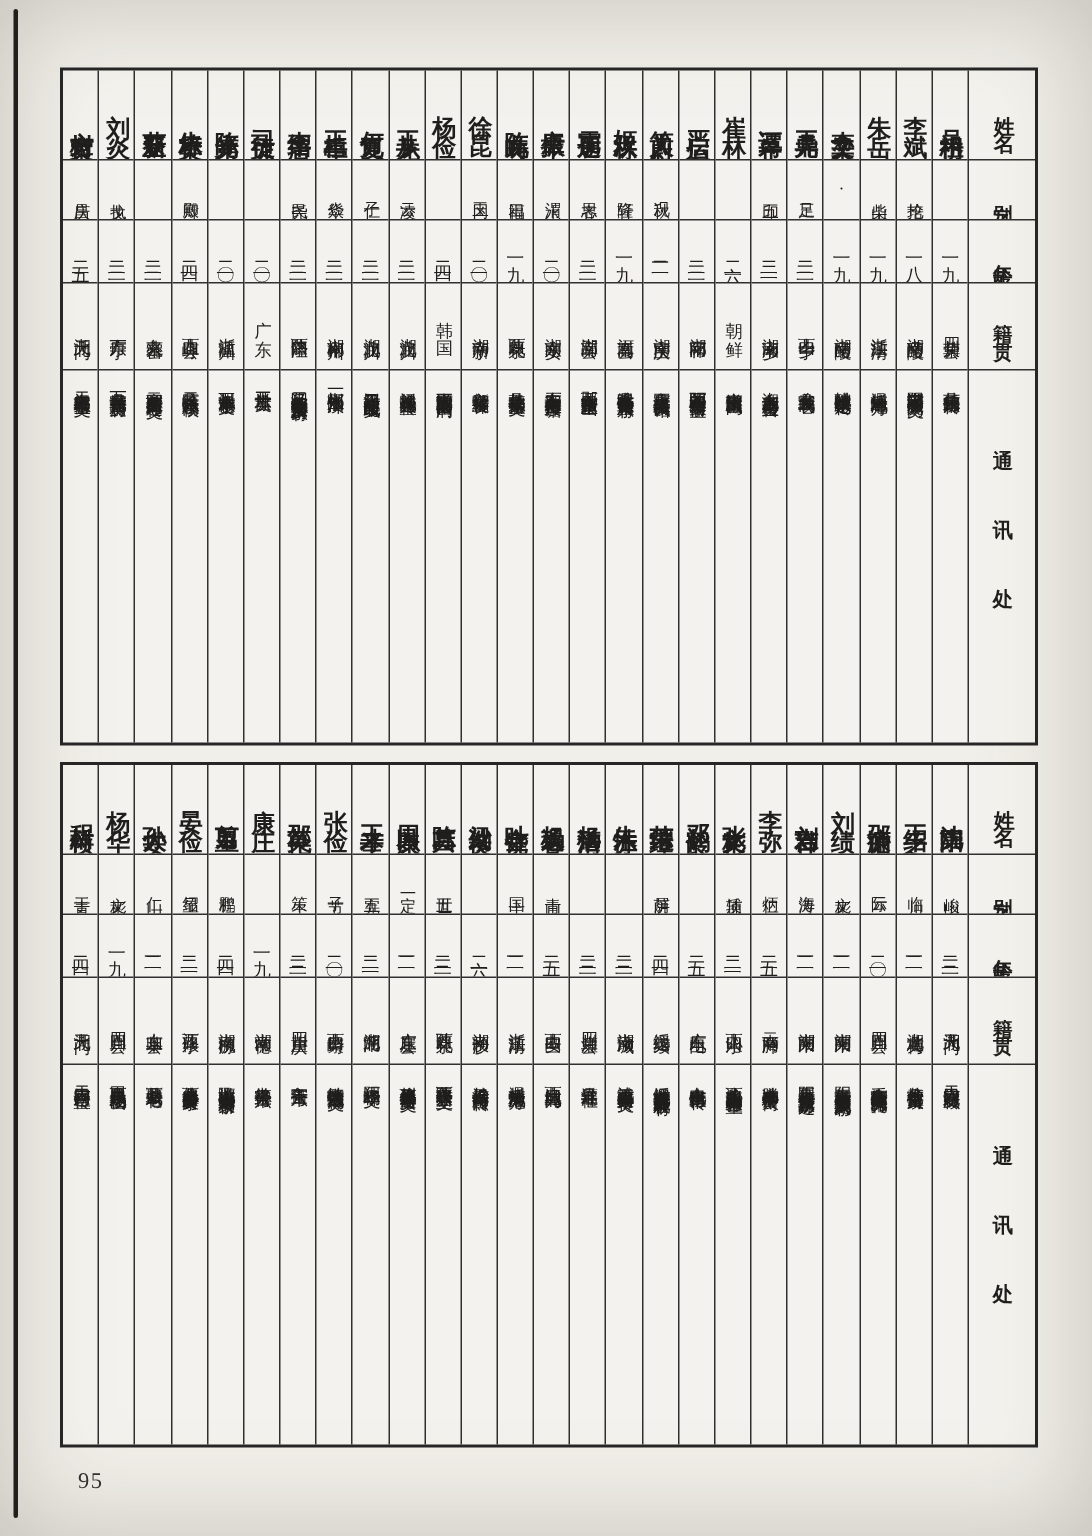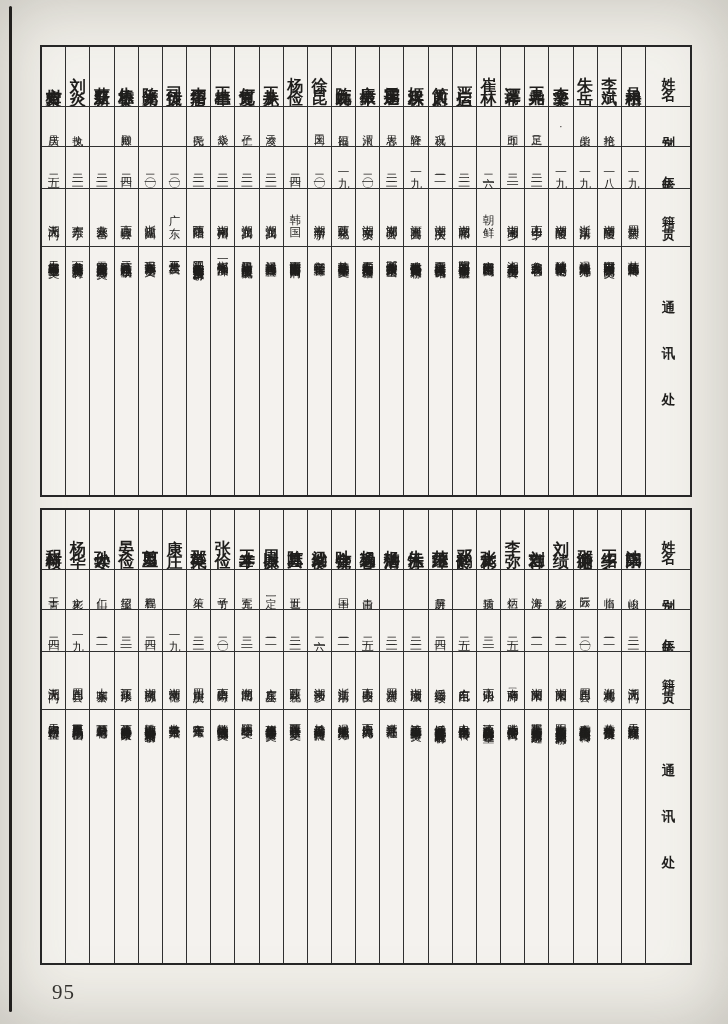--- a/index.html
+++ b/index.html
@@ -32,21 +32,21 @@
   .zi{height:40px;font-size:11px;letter-spacing:1px;}
   .age{height:42px;font-size:12px;letter-spacing:3px;}
   .native{height:58px;font-size:11.5px;letter-spacing:1px;}
   .native.short{letter-spacing:13px;}
   .addr{flex:1;border-bottom:none;font-size:11.5px;letter-spacing:.5px;justify-content:flex-start;padding-top:5px;}
   .h-name{height:60px;font-size:14px;font-weight:bold;letter-spacing:11px;}
   .h-zi{height:40px;font-size:13px;font-weight:bold;letter-spacing:1px;}
   .h-age{height:42px;font-size:13px;font-weight:bold;letter-spacing:2px;}
   .h-native{height:58px;font-size:13px;font-weight:bold;letter-spacing:12px;}
   .h-contact{flex:1;border-bottom:none;font-size:13.5px;font-weight:bold;letter-spacing:46px;justify-content:flex-start;padding-top:42px;}
-  .page-number{position:absolute;left:52px;top:980px;font-size:21px;color:#33312e;letter-spacing:1px;}
+  .page-number{position:absolute;left:52px;top:980px;font-size:15px;color:#33312e;letter-spacing:1px;}
 </style>
 </head>
 <body>
 
 <div class="page">
   <div class="scan-line"></div>
   <div class="dtable" id="t0">
       <div class="col header-col">
         <div class="c h-name">姓名</div>
         <div class="c h-zi">别字</div>

